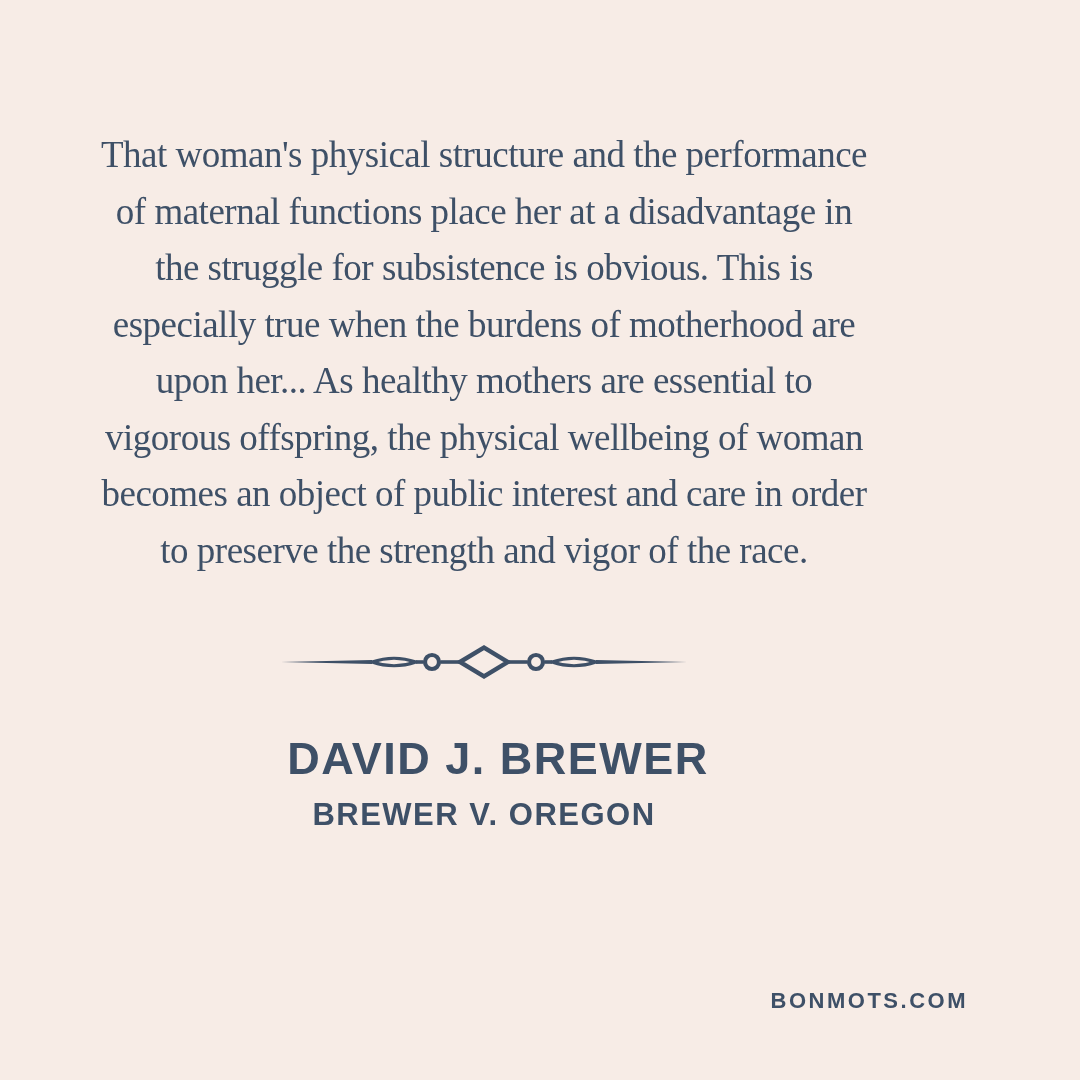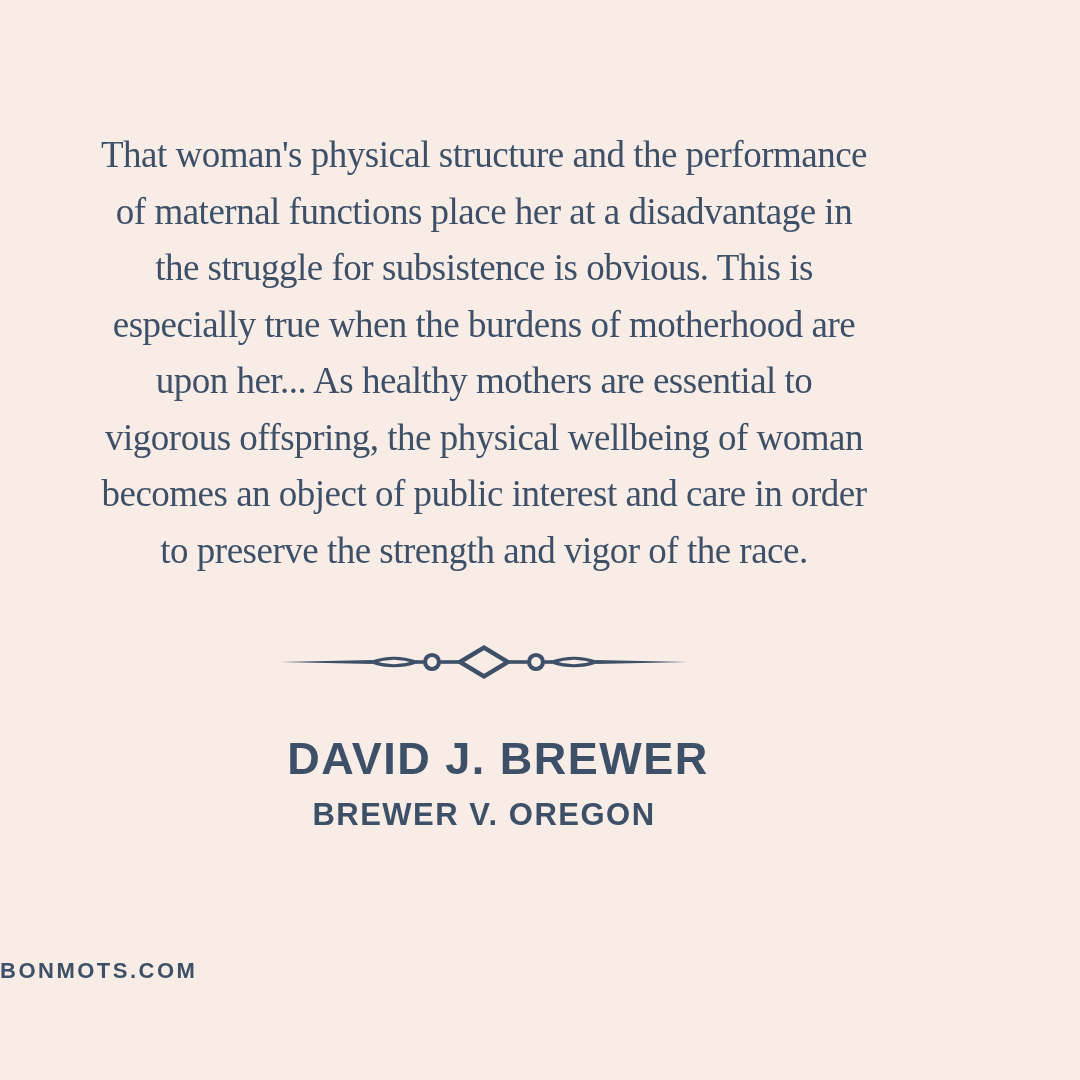--- a/index.html
+++ b/index.html
@@ -53,24 +53,24 @@
     top: 797px;
     left: 0;
     right: 0;
     text-align: center;
     font-size: 31px;
     font-weight: 700;
     letter-spacing: 1.5px;
   }
   .site {
     position: absolute;
-    top: 958px;
+    top: 988px;
     left: 0;
     right: 0;
-    text-align: left;
+    text-align: right;
     font-size: 22px;
     font-weight: 700;
     letter-spacing: 2.5px;
   }
 </style>
 </head>
 <body style="--background: #f7ece6; --ink: #3e5067;">
 
 <div class="card">
 

